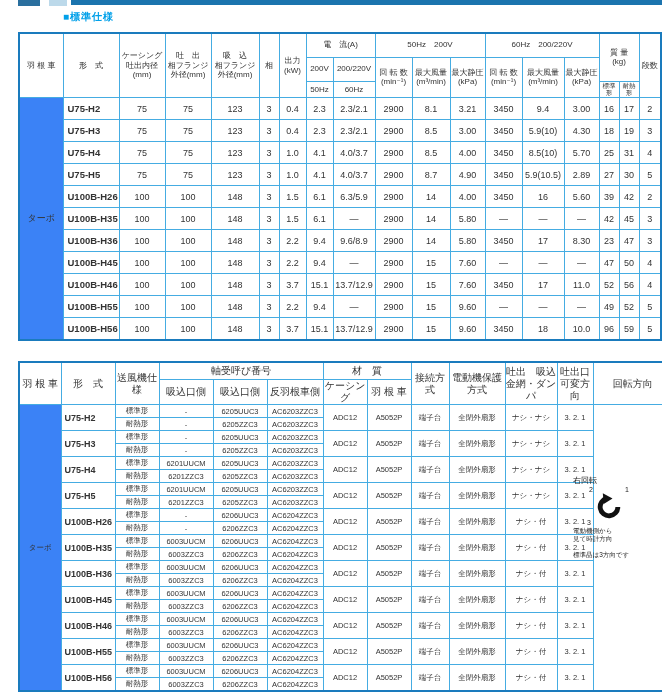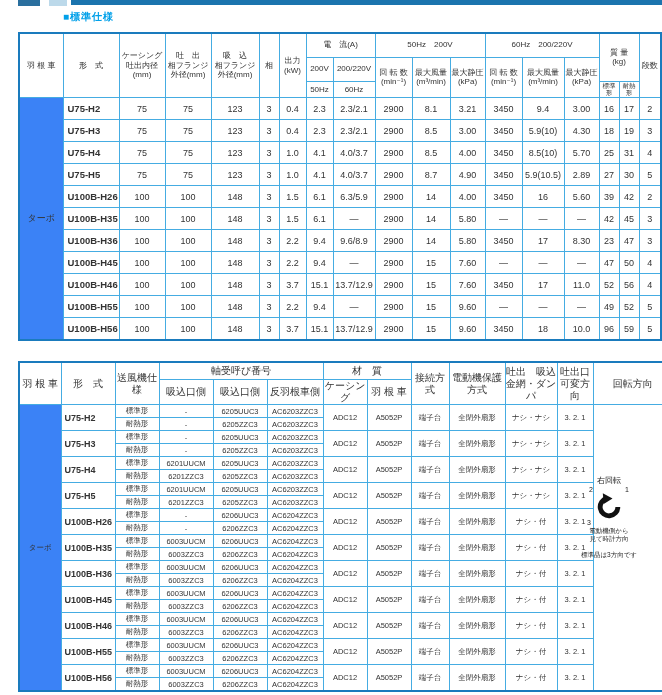--- a/index.html
+++ b/index.html
@@ -25,21 +25,21 @@
   .t1 th.tiny, .t2 th.tiny{font-size:6.5px;}
   td.impeller{background:#3b82f6;font-size:9.5px;}
   .footnote{position:absolute;left:18px;top:346px;width:630px;text-align:right;font-size:7.5px;color:#333;}
   .t2wrap{position:absolute;left:18px;top:361px;width:630px;}
   .t2 {border:2px solid #1a7bbd;}
   .t2 thead th{font-size:10px;height:16px;}
   .t2 tbody td{height:12px;font-size:7.5px;}
   .t2 td.model2{font-weight:bold;font-size:9px;text-align:left;padding-left:3px;}
   .t2 td.rotcell{background:#fff;}
   
-  .rot{position:absolute;right:3px;top:115px;width:72px;text-align:center;font-size:7px;line-height:1.25;color:#222;}
+  .rot{position:absolute;right:3px;top:115px;width:72px;text-align:left;font-size:7px;line-height:1.25;color:#222;}
   .rot .rtitle{font-size:8px;margin-bottom:1px;}
   .rot .icon{position:relative;width:44px;height:40px;margin:0 auto;}
   .rot .icon svg{position:absolute;left:7px;top:5px;}
   .rot .n1{position:absolute;right:2px;top:-1px;font-size:7px;}
   .rot .n2{position:absolute;left:2px;top:-1px;font-size:7px;}
   .rot .n3{position:absolute;left:0px;bottom:-1px;font-size:7px;}
   .rot .note1{white-space:pre-line;font-size:6.5px;}
   .rot .note2{margin-top:8px;font-size:6.5px;}
 </style>
 </head>

